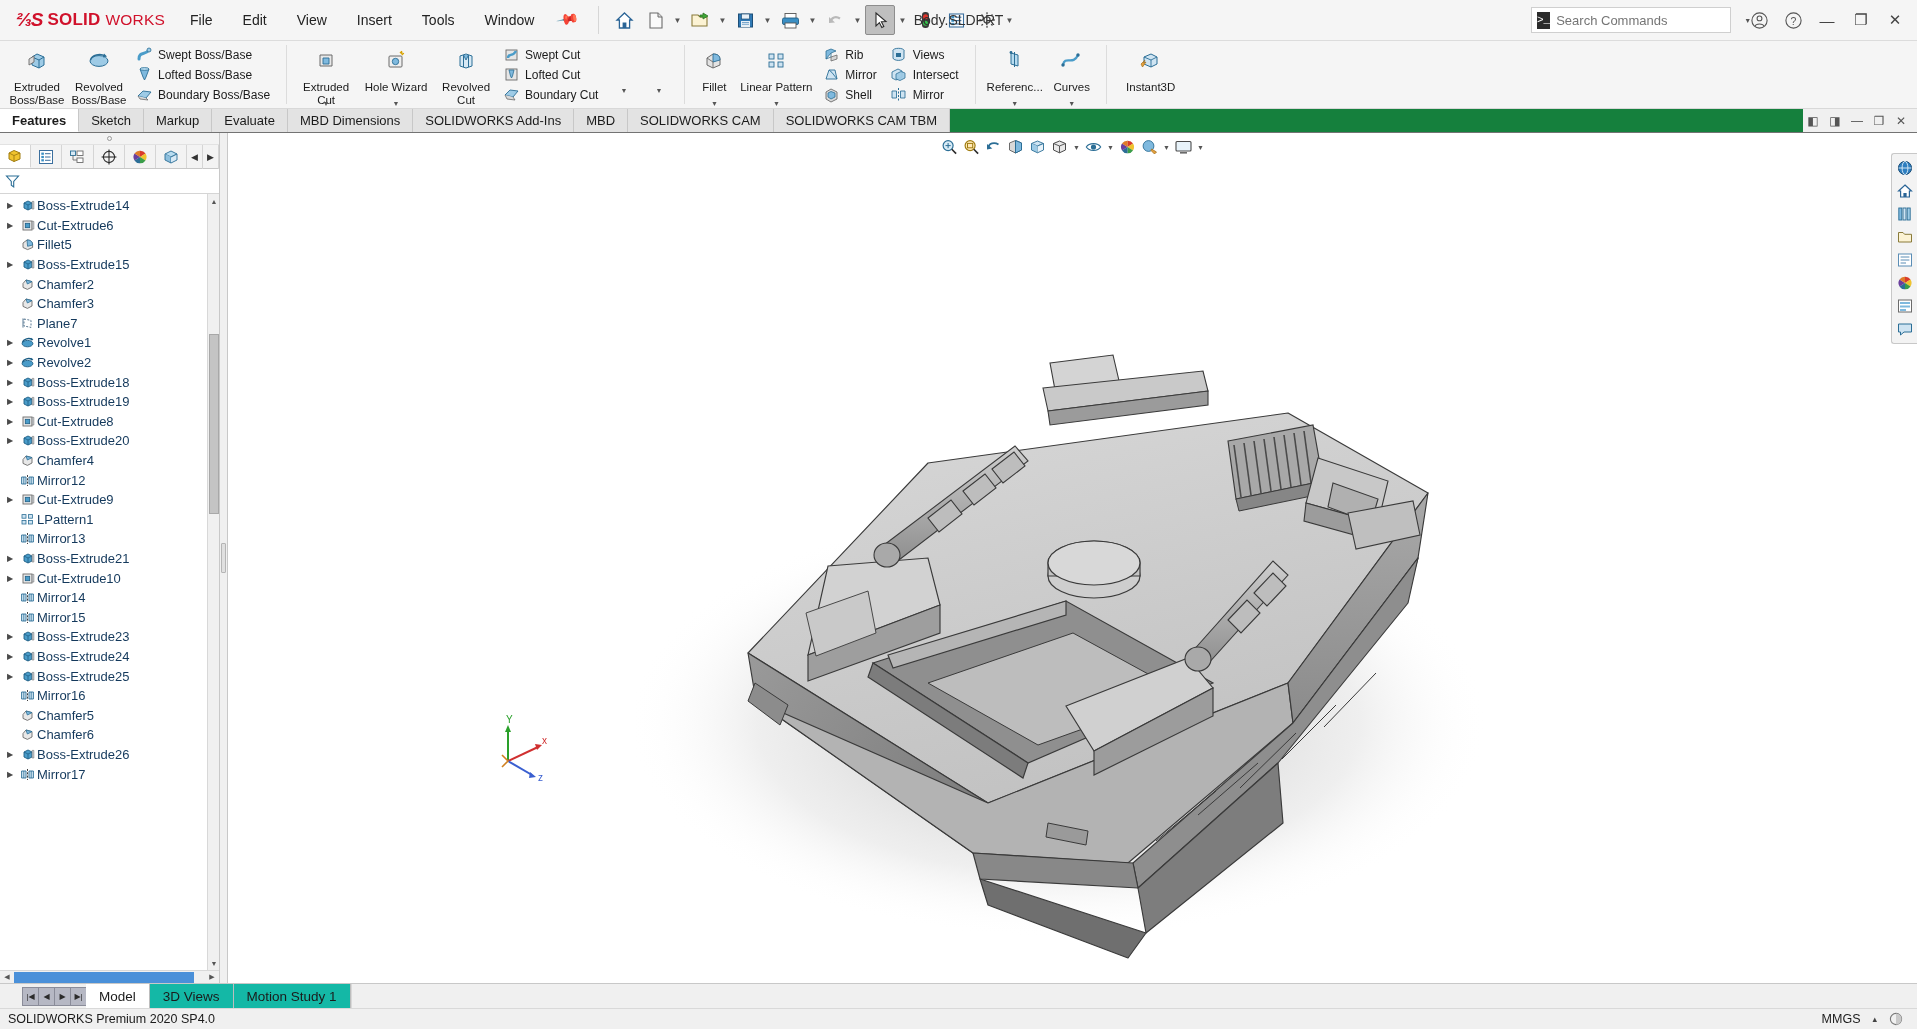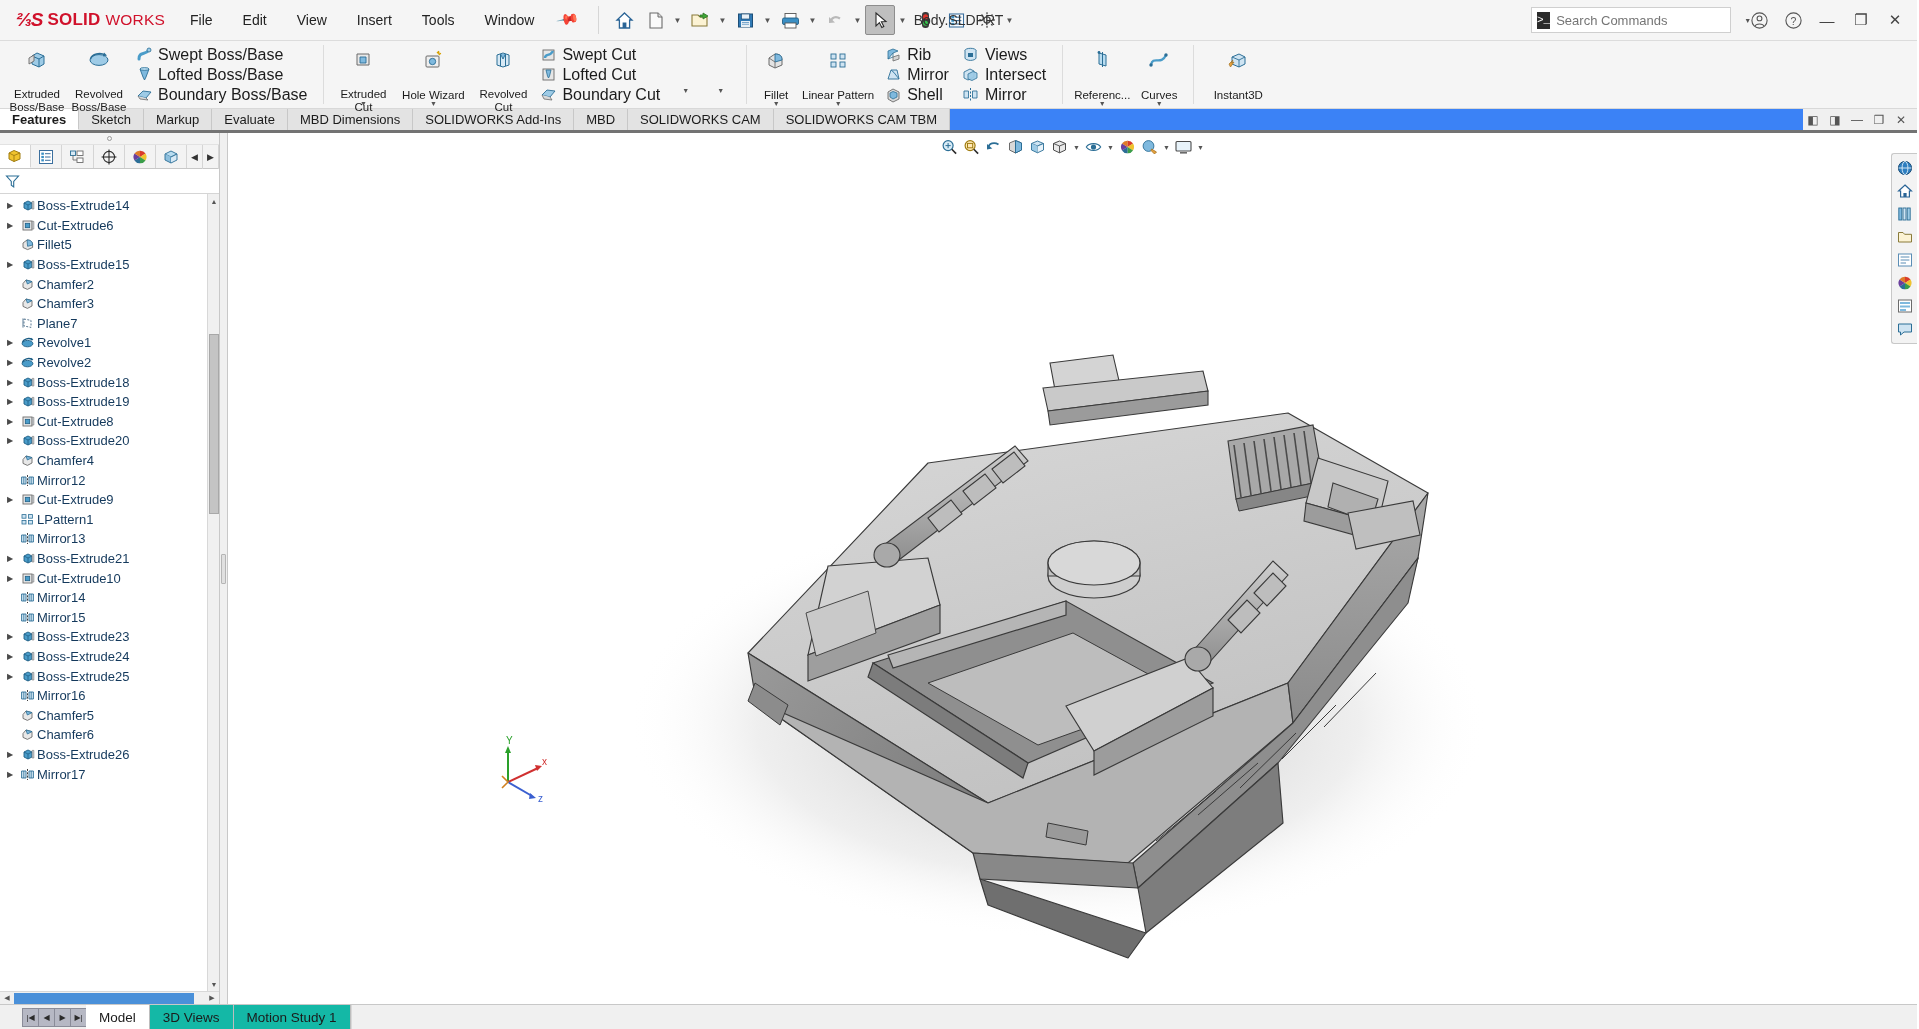--- a/index.html
+++ b/index.html
@@ -58,36 +58,36 @@
   .ribbon {
     height: 68px; background: #f5f5f5; border-bottom: 1px solid #d8d8d8;
     display: flex; align-items: stretch; flex: 0 0 68px; position: relative;
   }
   .rgroup { display: flex; align-items: stretch; padding: 0 6px; }
   .rsep { width: 1px; background: #dcdcdc; margin: 4px 2px; }
   .big-btn {
     width: 62px; display: flex; flex-direction: column; align-items: center; justify-content: flex-start;
     padding-top: 6px; cursor: default; border-radius: 2px; position: relative;
   }
-  .big-btn .lbl { font-size: 11.5px; line-height: 12.5px; text-align: center; color: #1b1b1b; margin-top: 16px; }
+  .big-btn .lbl { font-size: 11.5px; line-height: 12.5px; text-align: center; color: #1b1b1b; margin-top: 8px; }
   .big-btn .ic { height: 26px; display:flex; align-items:center; justify-content:center; }
   .big-btn .dd { font-size: 7px; color: #555; position: absolute; bottom: 1px; }
   .col-small { display: flex; flex-direction: column; justify-content: center; padding: 3px 2px; }
   .sm-btn {
     display: flex; align-items: center; gap: 5px; padding: 2px 6px 2px 3px; cursor: default;
     border-radius: 2px; height: 20px;
   }
-  .sm-btn .lbl { font-size: 16px; color: #1b1b1b; white-space: nowrap; }
+  .sm-btn .lbl { font-size: 12px; color: #1b1b1b; white-space: nowrap; }
   .sm-btn .ic { width: 18px; height: 18px; display:flex; align-items:center; justify-content:center;}
   .ribbon-right { margin-left: auto; display: flex; align-items: flex-start; padding: 2px 4px 0 0; gap: 2px; }
 
   
   .cmdtabs {
-    height: 24px; background: #3b82f6; display: flex; align-items: stretch;
-    border-bottom: 3px solid #737373; flex: 0 0 24px;
+    height: 24px; background: #15803d; display: flex; align-items: stretch;
+    border-bottom: 1px solid #737373; flex: 0 0 24px;
   }
   .ctab {
     display: flex; align-items: center; padding: 0 12px; font-size: 13px; color: #1b1b1b;
     border-right: 1px solid #c8c8c8; background: #e3e3e3; cursor: default;
   }
   .ctab.active { background: #fff; font-weight: bold; border-bottom: 1px solid #fff; }
   .cmdtabs-right { margin-left: auto; display:flex; align-items:center; gap:2px; padding-right:6px; background:#f0f0f0;}
   .cmdtabs-right .b { width: 20px; height: 22px; display:flex;align-items:center;justify-content:center;
                       font-size: 12px; color: #555; cursor: default;}
 
@@ -1301,14 +1301,25 @@
       <div class="n">◀</div>
       <div class="n">▶</div>
       <div class="n">▶|</div>
     </div>
     <div class="btab active">Model</div>
     <div class="btab">3D Views</div>
     <div class="btab">Motion Study 1</div>
     <div class="btabs-rest"></div>
   </div>
 
+  <div class="statusbar">
+    <span>SOLIDWORKS Premium 2020 SP4.0</span>
+    <div class="right">
+      <span class="unit">MMGS</span>
+      <span class="uparrow">▴</span>
+      <svg width="14" height="14" viewBox="0 0 14 14">
+          <circle cx="7" cy="7" r="5.6" fill="none" stroke="#777" stroke-width="1.1"></circle>
+          <path d="M7 1.4 A5.6 5.6 0 0 1 7 12.6" fill="#c9c9c9"></path>
+        </svg>
+    </div>
+  </div>
 
 </div>
 
 </body></html>

